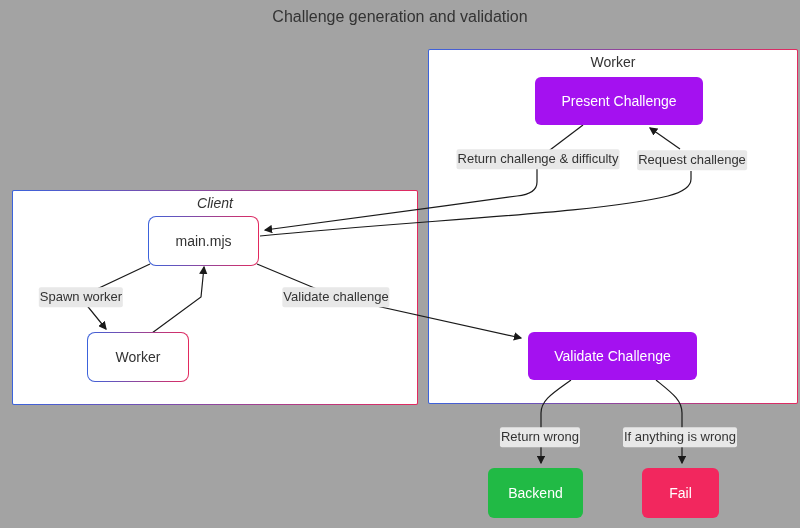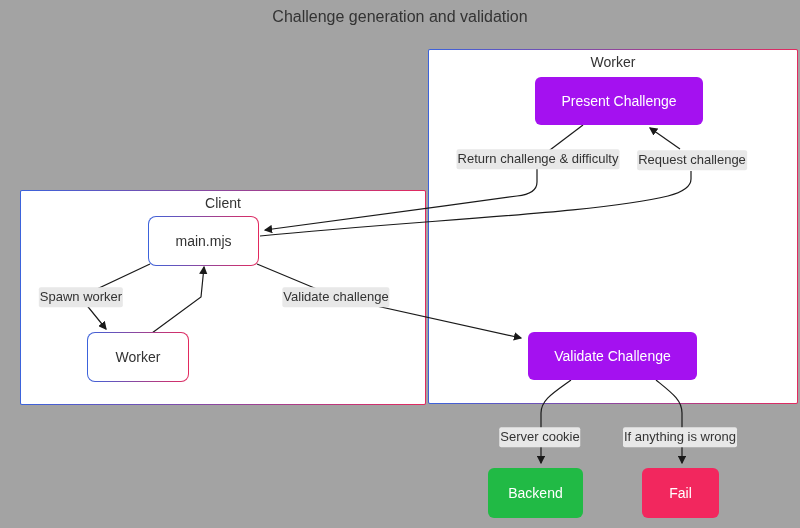--- a/index.html
+++ b/index.html
@@ -51,21 +51,21 @@
 <body>
 
 <div class="canvas">
 
   <div class="title">Challenge generation and validation</div>
 
   <div class="group" style="left:428px;top:49px;width:368px;height:353px;">
     <div class="group-label">Worker</div>
   </div>
 
-  <div class="group" style="left:20px;top:190px;width:404px;height:213px;">
+  <div class="group" style="left:12px;top:190px;width:404px;height:213px;font-style:italic;">
     <div class="group-label">Client</div>
   </div>
 
   <svg class="edges" width="800" height="528" viewBox="0 0 800 528">
     <defs>
       <marker id="arrow" viewBox="0 0 10 10" refX="8.5" refY="5" markerWidth="7" markerHeight="7" orient="auto-start-reverse">
         <path class="arrowhead" d="M0,0 L10,5 L0,10 z"></path>
       </marker>
     </defs>
 
@@ -88,21 +88,21 @@
 
   <div class="elabel" style="left:538px;top:159px;">Return challenge &amp; difficulty</div>
 
   <div class="elabel" style="left:692px;top:160px;">Request challenge</div>
 
   <div class="elabel" style="left:81px;top:297px;">Spawn worker</div>
 
 
   <div class="elabel" style="left:336px;top:297px;">Validate challenge</div>
 
-  <div class="elabel" style="left:540px;top:437px;">Server cookie</div>
+  <div class="elabel" style="left:540px;top:437px;">Return wrong</div>
 
   <div class="elabel" style="left:680px;top:437px;">If anything is wrong</div>
 
   <div class="node filled purple" style="left:535px;top:77px;width:168px;height:48px;text-align:center;">Present Challenge</div>
 
   <div class="node filled purple" style="left:528px;top:332px;width:169px;height:48px;">Validate Challenge</div>
 
   <div class="node outline" style="left:148px;top:216px;width:109px;height:48px;">main.mjs</div>
 
   <div class="node outline" style="left:87px;top:332px;width:100px;height:48px;">Worker</div>

